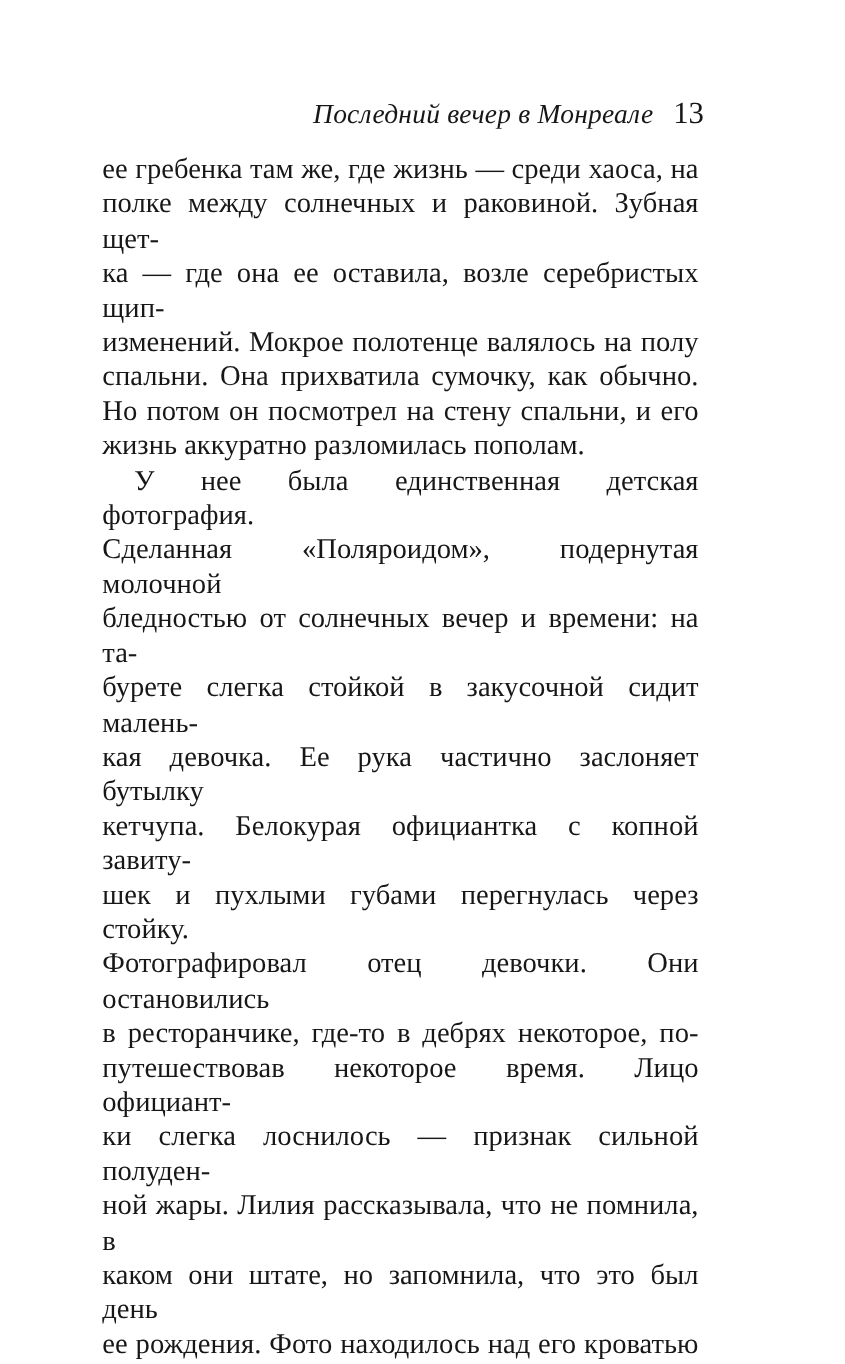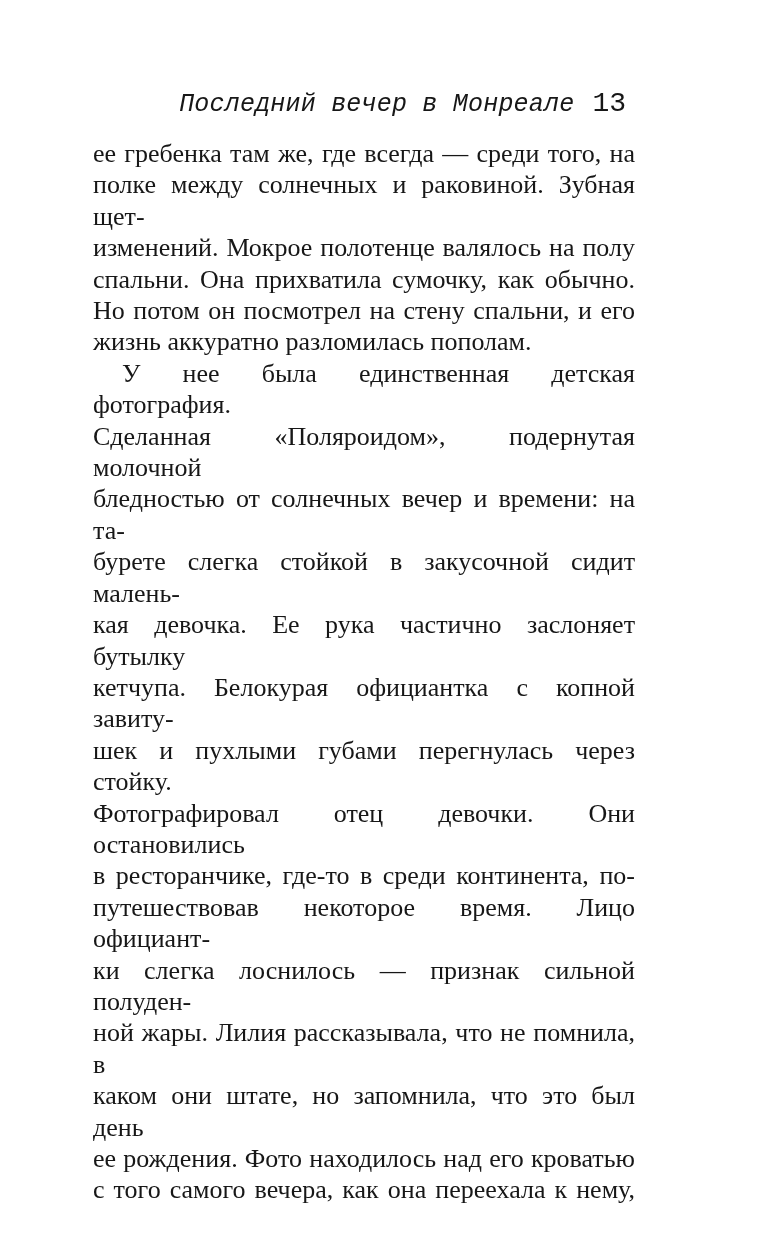--- a/index.html
+++ b/index.html
@@ -12,25 +12,24 @@
     width: 768px;
     height: 1240px;
     background: #ffffff;
     overflow: hidden;
     font-family: "Liberation Serif", "DejaVu Serif", serif;
     color: #171717;
   }
   .running-header {
     position: absolute;
     top: 88px;
-    left: 84px;
+    left: 98px;
     width: 542px;
     text-align: right;
     white-space: nowrap;
-    font-family: Liberation Mono, monospace;
   }
   .running-title {
     font-style: italic;
     font-size: 25px;
     letter-spacing: 0.2px;
   }
   .page-number {
     font-style: normal;
     font-size: 28px;
     margin-left: 18px;
@@ -64,37 +63,38 @@
 <body>
 
 <div class="page">
 
   <div class="running-header">
     <span class="running-title">Последний вечер в Монреале</span><span class="page-number">13</span>
   </div>
 
   <div class="text-block">
       <div class="paragraph">
-        <div class="text-line">ее гребенка там же, где всегда — среди того, на</div>
+        <div class="text-line">ее гребенка там же, где жизнь — среди хаоса, на</div>
         <div class="text-line">полке между солнечных и раковиной. Зубная щет-</div>
+        <div class="text-line">ка — где она ее оставила, возле серебристых щип-</div>
         <div class="text-line">изменений. Мокрое полотенце валялось на полу</div>
         <div class="text-line">спальни. Она прихватила сумочку, как обычно.</div>
         <div class="text-line">Но потом он посмотрел на стену спальни, и его</div>
         <div class="text-line para-last">жизнь аккуратно разломилась пополам.</div>
       </div>
       <div class="paragraph">
         <div class="text-line first-indented">У нее была единственная детская фотография.</div>
         <div class="text-line">Сделанная «Поляроидом», подернутая молочной</div>
         <div class="text-line">бледностью от солнечных вечер и времени: на та-</div>
         <div class="text-line">бурете слегка стойкой в закусочной сидит малень-</div>
         <div class="text-line">кая девочка. Ее рука частично заслоняет бутылку</div>
         <div class="text-line">кетчупа. Белокурая официантка с копной завиту-</div>
         <div class="text-line">шек и пухлыми губами перегнулась через стойку.</div>
         <div class="text-line">Фотографировал отец девочки. Они остановились</div>
-        <div class="text-line">в ресторанчике, где-то в среди континента, по-</div>
+        <div class="text-line">в ресторанчике, где-то в дебрях некоторое, по-</div>
         <div class="text-line">путешествовав некоторое время. Лицо официант-</div>
         <div class="text-line">ки слегка лоснилось — признак сильной полуден-</div>
         <div class="text-line">ной жары. Лилия рассказывала, что не помнила, в</div>
         <div class="text-line">каком они штате, но запомнила, что это был день</div>
         <div class="text-line">ее рождения. Фото находилось над его кроватью</div>
         <div class="text-line">с того самого вечера, как она переехала к нему,</div>
       </div>
     </div>
 
 </div>

